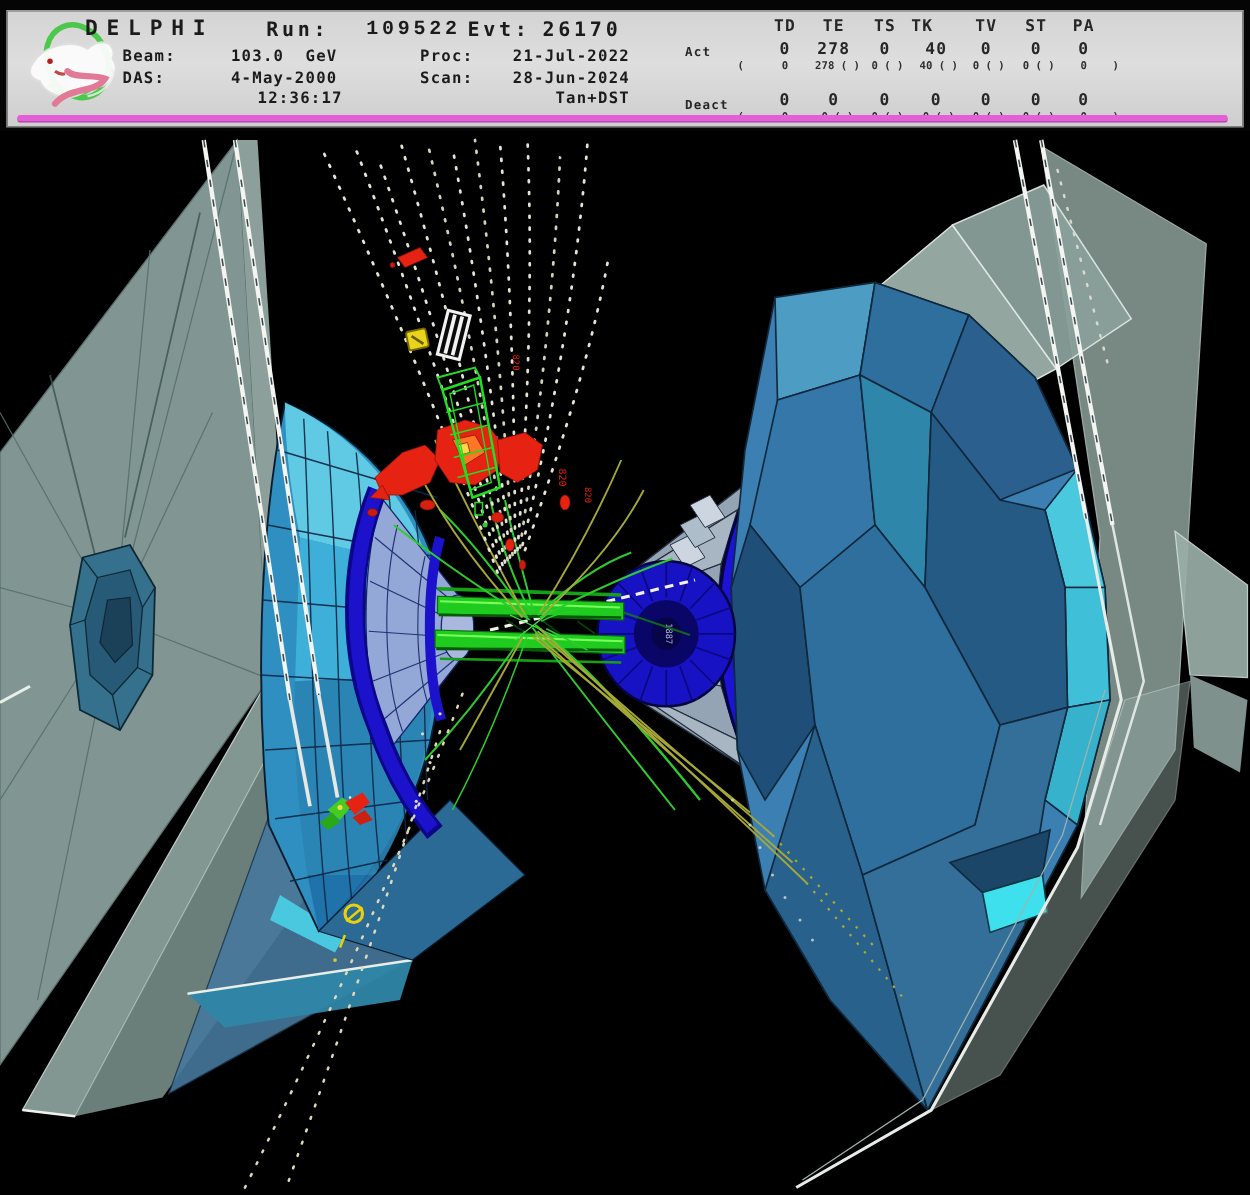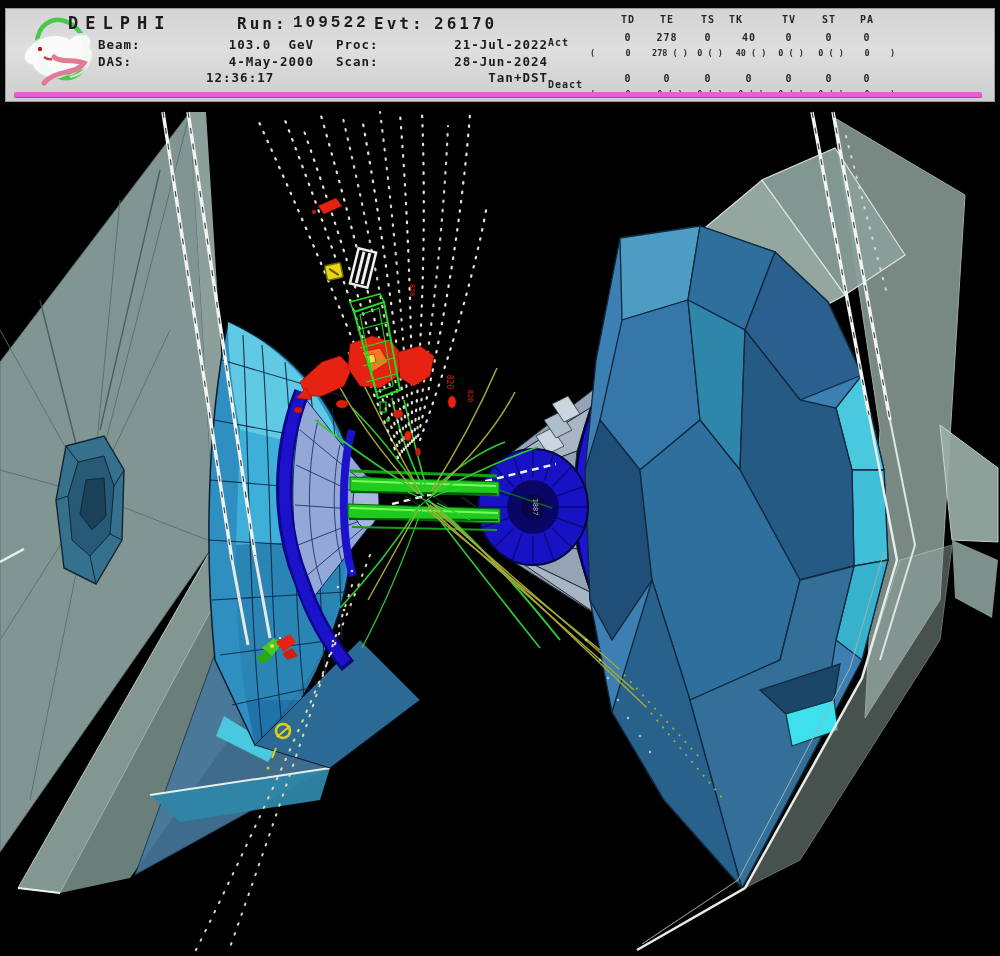--- a/index.html
+++ b/index.html
@@ -8,23 +8,23 @@
   
   #header{position:absolute;left:0;top:0;width:1000px;height:105px;background:#050505;}
   #header-panel{position:absolute;left:5px;top:8px;width:988px;height:92px;
     background:linear-gradient(180deg,#d4d4d4 0%,#dedede 45%,#cecece 100%);
     border:1px solid #9a9a9a;}
   .hspan{position:absolute;font-family:"DejaVu Sans Mono","Liberation Mono",monospace;
     font-weight:bold;color:#1b1b1b;white-space:pre;}
   .title{font-size:17px;letter-spacing:7px;}
   .runevt{font-size:16px;letter-spacing:3px;}
   .row2{font-size:12.5px;letter-spacing:1px;}
-  .tbl{font-size:10px;letter-spacing:1px;color:#262626;}
+  .tbl{font-size:13px;letter-spacing:1px;color:#262626;}
   .tblsub{font-size:8.5px;letter-spacing:0;color:#2e2e2e;}
-  .ralign{text-align:right;margin-left:44px;}
+  .ralign{text-align:right;}
   #magenta-line{position:absolute;left:8px;top:83px;width:968px;height:5px;
     background:#e25fd6;border-radius:2px;box-shadow:0 1px 0 #b23aa8;}
   
   #scene{position:absolute;left:0;top:105px;width:1000px;height:851px;background:#000;}
 </style>
 </head>
 <body>
 
 <div id="app">
 
@@ -35,21 +35,21 @@
         <ellipse cx="52" cy="38" rx="24" ry="30" transform="rotate(-24 52 38)" fill="none" stroke="#3cc53c" stroke-width="4.5" opacity="0.9"></ellipse>
         <path d="M30,56 C40,70 64,66 70,50" fill="none" stroke="#3cc53c" stroke-width="4" opacity="0.85"></path>
         <path d="M16,40 C24,26 46,20 60,28 C72,18 84,24 80,36 C88,48 76,62 62,58 C52,72 28,68 22,54 C14,52 12,46 16,40 Z" fill="#fcfcfc" stroke="#e0e0e0" stroke-width="1.5" opacity="0.95"></path>
         <circle cx="30" cy="38" r="2.2" fill="#b02020"></circle>
         <path d="M34,46 q4,3 8,2" stroke="#c04848" stroke-width="2.5" fill="none"></path>
         <path d="M34,72 C46,58 66,64 74,52 C64,48 50,52 44,46" fill="none" stroke="#e07a96" stroke-width="5" stroke-linecap="round"></path>
         <path d="M60,66 C72,64 82,54 80,44" fill="none" stroke="#efefef" stroke-width="2" opacity="0.8"></path>
       </svg>
 
       <span class="hspan title" style="left:62px;top:4px;">DELPHI</span>
-      <span class="hspan runevt" style="left:207px;top:5px;margin-left:24px;">Run:</span>
+      <span class="hspan runevt" style="left:207px;top:5px;">Run:</span>
       <span class="hspan runevt" style="left:287px;top:5px;font-family:Liberation Mono, monospace;">109522</span>
       <span class="hspan runevt" style="left:368px;top:5px;">Evt:</span>
       <span class="hspan runevt" style="left:428px;top:5px;">26170</span>
 
       <span class="hspan row2" style="left:92px;top:28px;">Beam:</span>
       <span class="hspan row2 ralign" style="left:172px;top:28px;width:92px;">103.0  GeV</span>
       <span class="hspan row2" style="left:330px;top:28px;">Proc:</span>
       <span class="hspan row2 ralign" style="left:392px;top:28px;width:106px;">21-Jul-2022</span>
 
       <span class="hspan row2" style="left:92px;top:45px;">DAS:</span>

